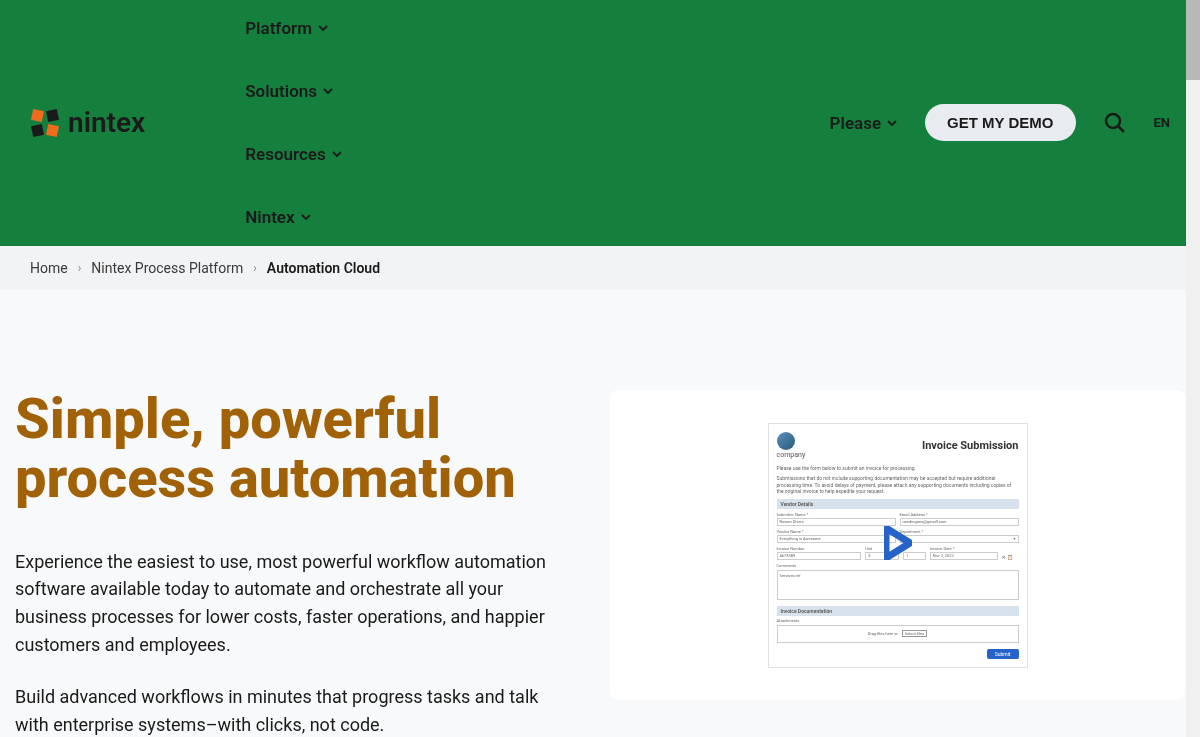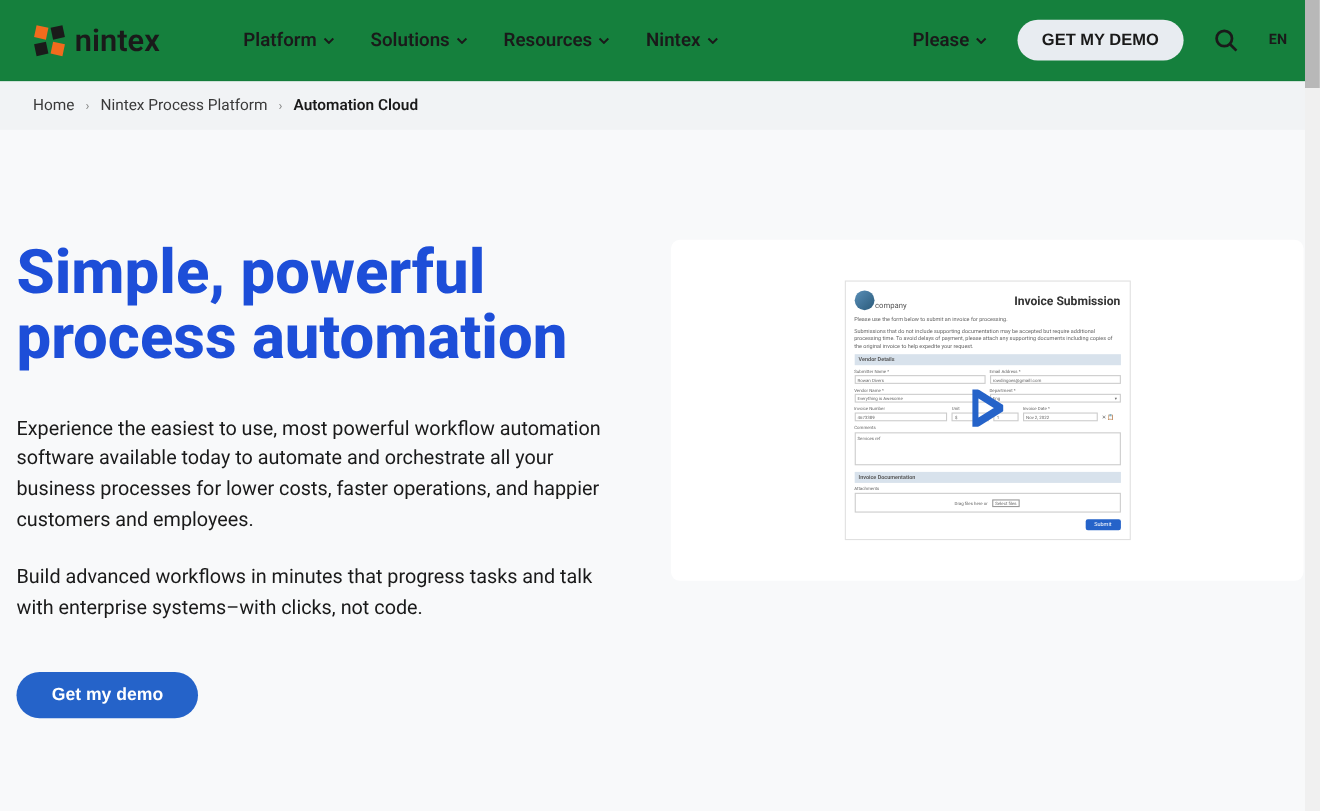--- a/index.html
+++ b/index.html
@@ -30,22 +30,23 @@
     .logo-icon {
       display: inline-flex;
     }
     .logo-text {
       font-size: 28px;
       font-weight: 600;
       color: #1a1a1a;
     }
     .nav {
       display: flex;
-      gap: 33px;
-      margin-left: 76px;
+      gap: 43px;
+      margin-left: 100px;
+      flex-direction: column;
     }
     .nav-item {
       display: flex;
       align-items: center;
       gap: 6px;
       font-size: 17px;
       font-weight: 600;
       color: #1a1a1a;
       cursor: pointer;
     }
@@ -106,21 +107,21 @@
       align-items: flex-start;
     }
     .hero-left {
       flex: 1;
       max-width: 580px;
     }
     .hero-title {
       font-size: 56px;
       font-weight: 800;
       line-height: 1.05;
-      color: #1d4ed8;
+      color: #a16207;
       margin-bottom: 40px;
     }
     .hero-desc {
       font-size: 18px;
       line-height: 1.55;
       color: #1a1a1a;
       margin-bottom: 24px;
     }
     .btn-demo-main {
       background: #2563c9;
@@ -153,22 +154,22 @@
       position: relative;
     }
     .form-mock-header {
       display: flex;
       justify-content: space-between;
       align-items: center;
       margin-bottom: 6px;
     }
     .form-mock-logo {
       display: flex;
-      flex-direction: row;
-      align-items: flex-end;
+      flex-direction: column;
+      align-items: flex-start;
       gap: 1px;
     }
     .form-mock-globe {
       width: 18px;
       height: 18px;
       border-radius: 50%;
       background: linear-gradient(135deg, #5a8fb8, #2a5a7a);
     }
     .form-mock-title {
       font-size: 11px;

